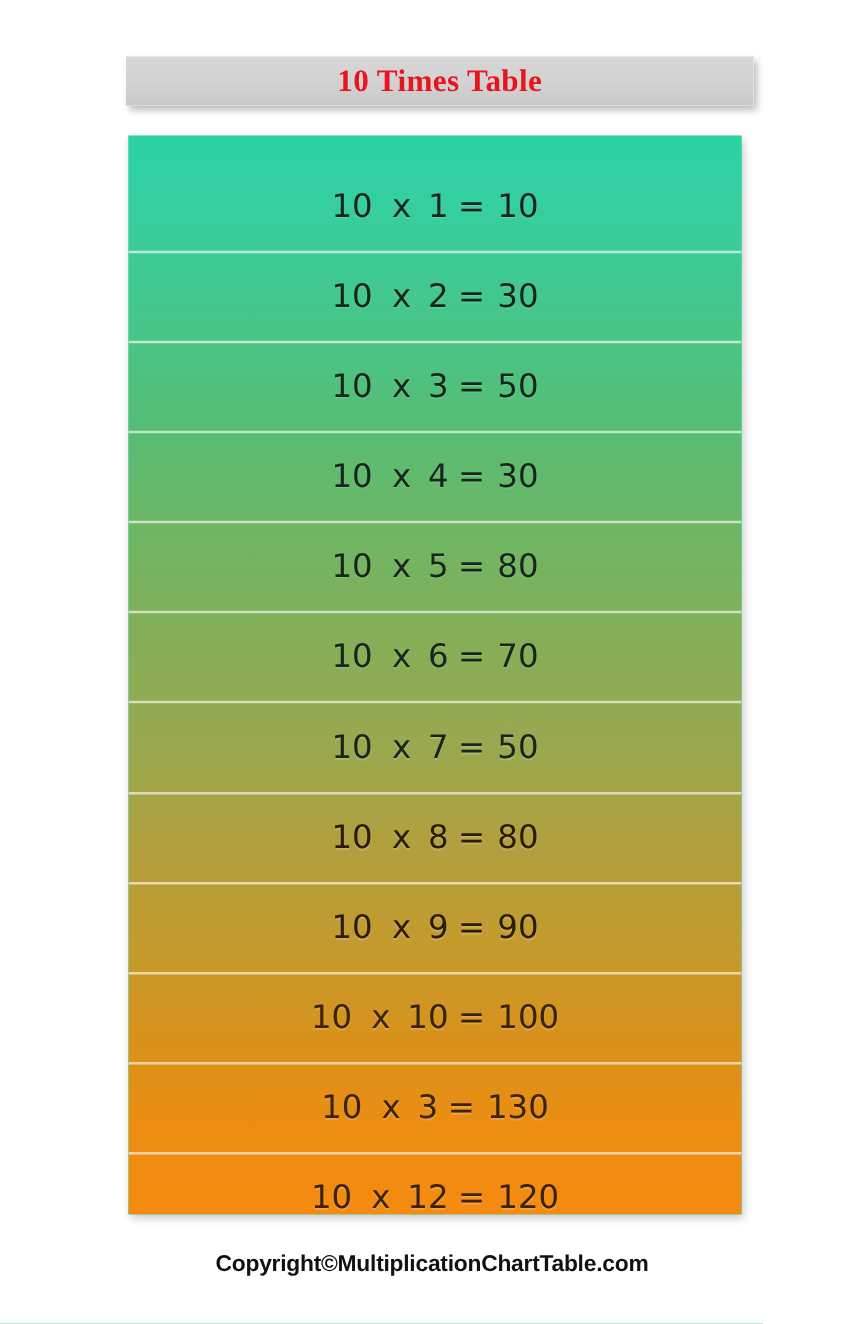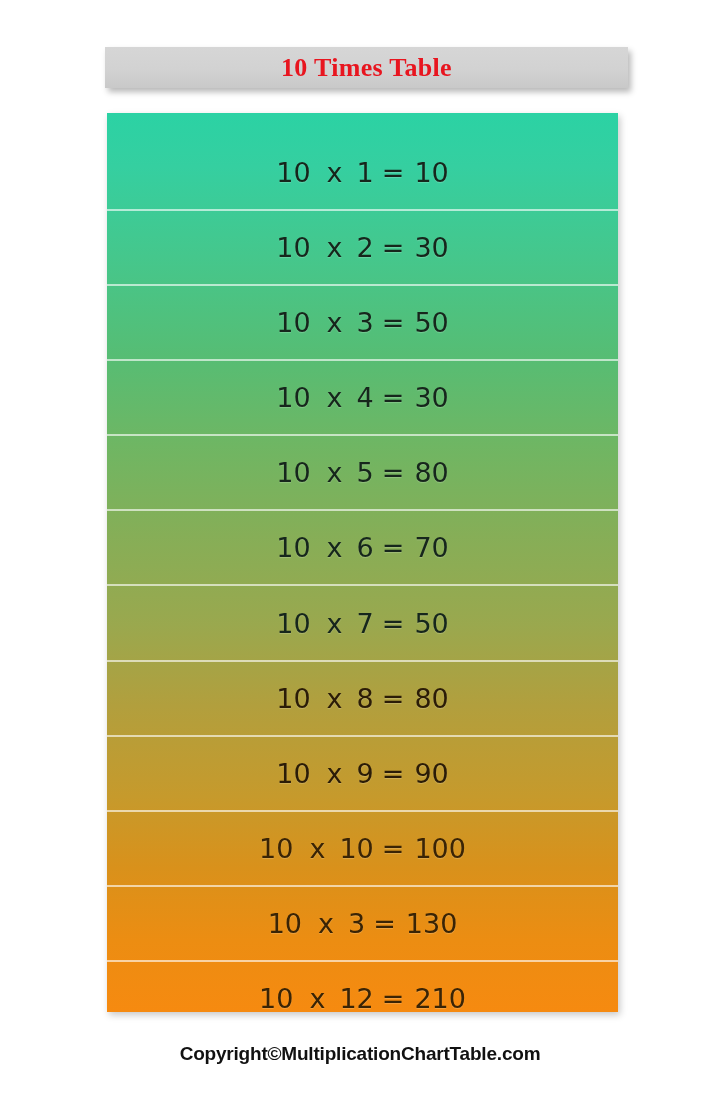--- a/index.html
+++ b/index.html
@@ -247,21 +247,21 @@
             <span class="equals">=</span>
             <span class="product">130</span>
           </div>
         </div>
         <div class="row">
           <div class="eq">
             <span class="base">10</span>
             <span class="times">x</span>
             <span class="mult">12</span>
             <span class="equals">=</span>
-            <span class="product">210</span>
+            <span class="product">120</span>
           </div>
         </div>
       </div>
   </div>
 
   <div class="footer">
     <span class="footer-text">Copyright©MultiplicationChartTable.com</span>
   </div>
 
 </div>

